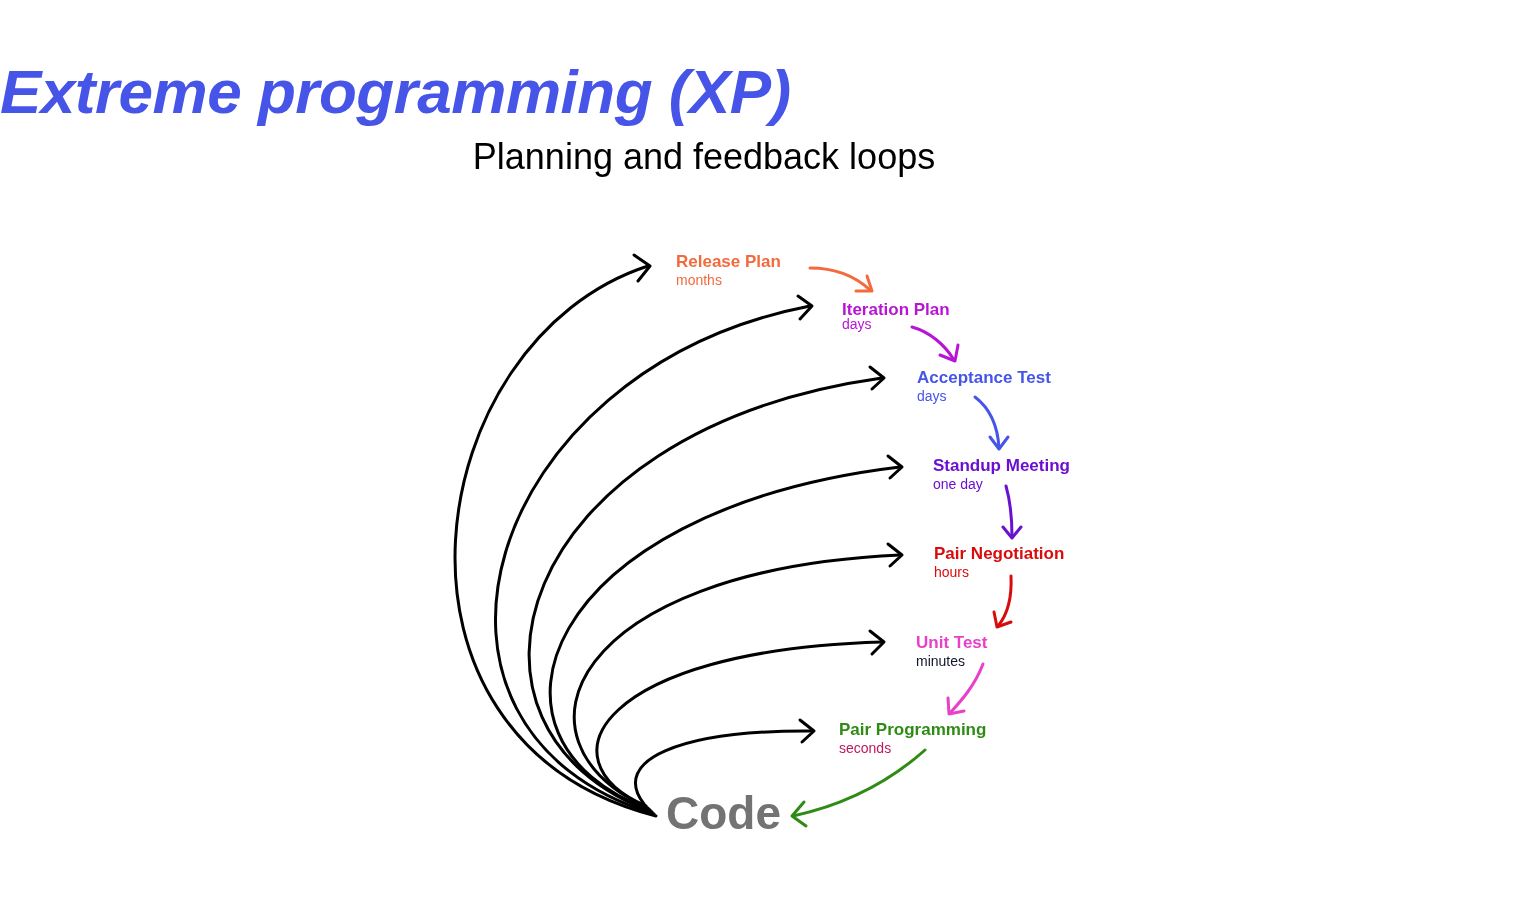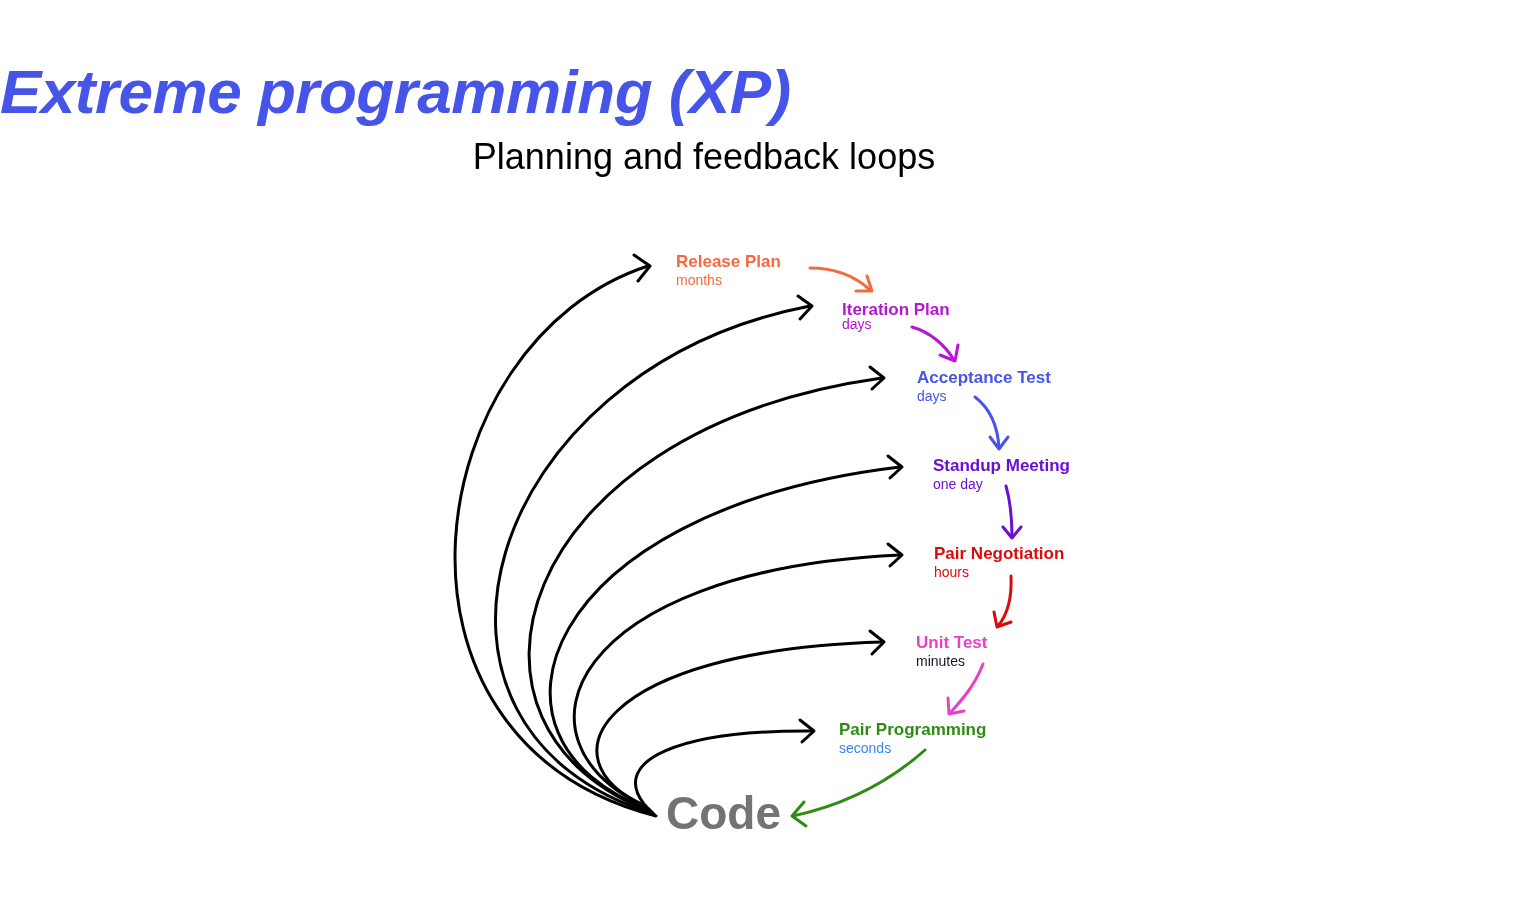--- a/index.html
+++ b/index.html
@@ -88,16 +88,16 @@
 <div class="node" style="left:934px; top:544px;">
   <span class="label" style="color:#d80c0c">Pair Negotiation</span>
   <span class="period" style="color:#d80c0c">hours</span>
 </div>
 <div class="node" style="left:916px; top:633px;">
   <span class="label" style="color:#e840c8">Unit Test</span>
   <span class="period" style="color:#0f172a">minutes</span>
 </div>
 <div class="node" style="left:839px; top:720px;">
   <span class="label" style="color:#2e8b14">Pair Programming</span>
-  <span class="period" style="color:#3b82f6">seconds</span>
+  <span class="period" style="color:#be185d">seconds</span>
 </div>
 
 <div class="code">Code</div>
 
 </body></html>

